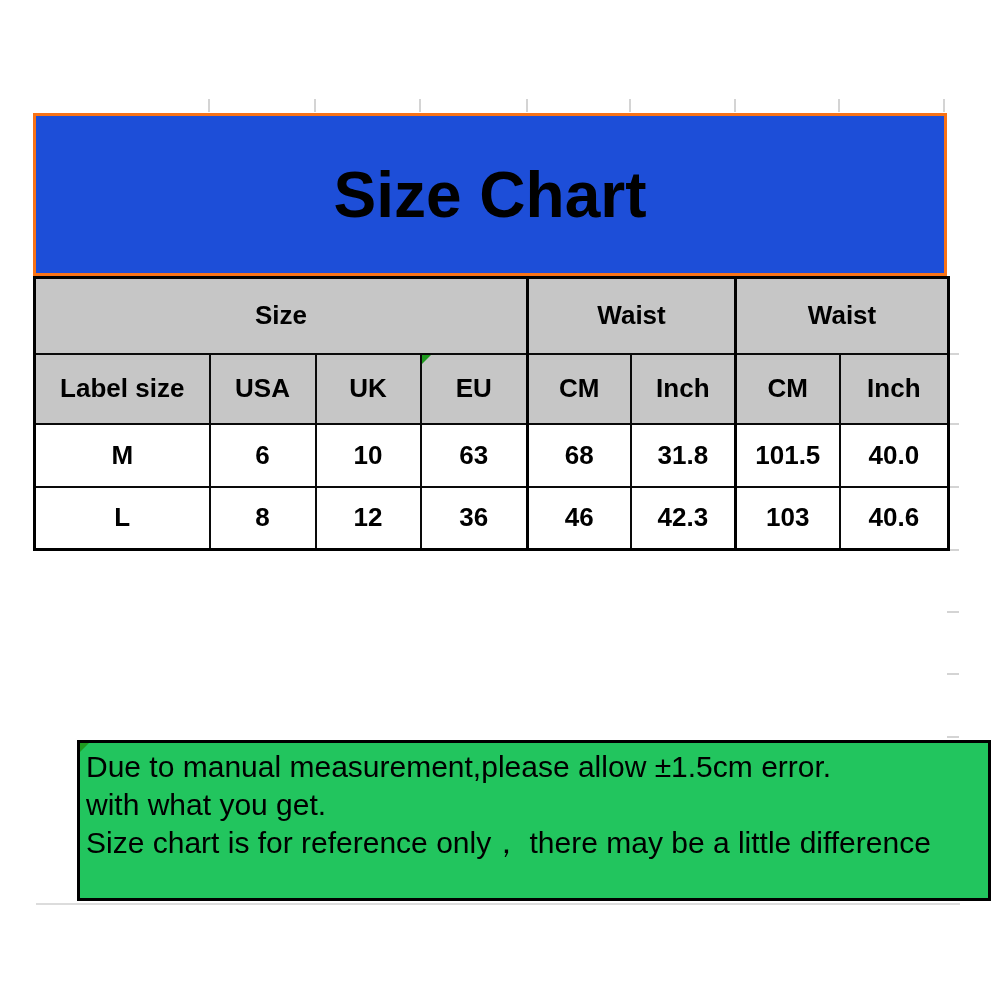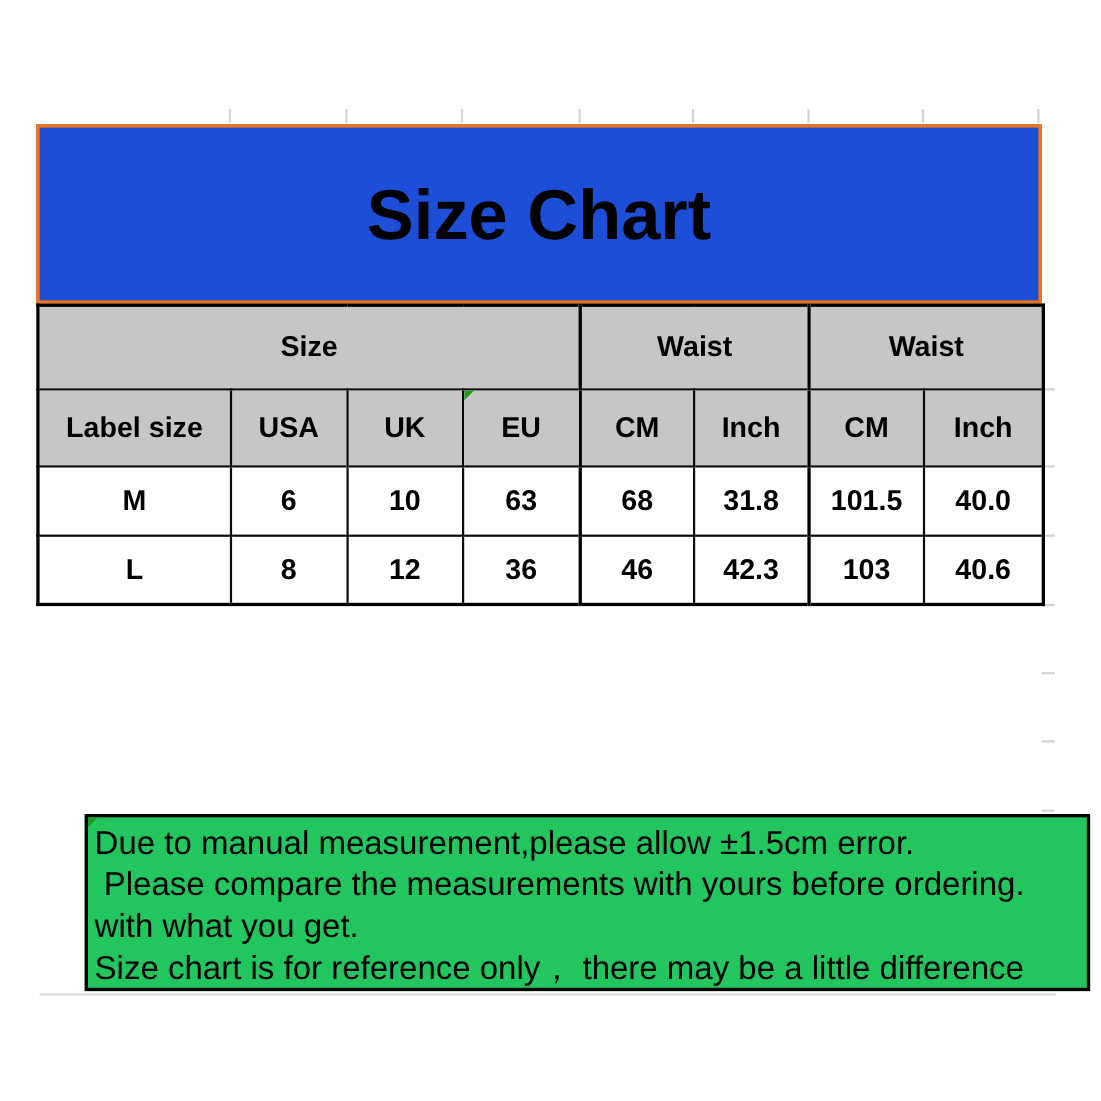--- a/index.html
+++ b/index.html
@@ -195,18 +195,17 @@
         <td>42.3</td>
         <td class="gsep">103</td>
         <td>40.6</td>
       </tr>
     </tbody>
   </table>
 
   <div class="footer-box flag-cell">
     <span class="green-flag"></span>
     <div class="footer-line">Due to manual measurement,please allow ±1.5cm error.</div>
-    <div class="footer-line"> Please compare the measurements with yours before ordering.</div>
     <div class="footer-line">with what you get.</div>
     <div class="footer-line">Size chart is for reference only， there may be a little difference</div>
   </div>
 
 </div>
 
 </body></html>

